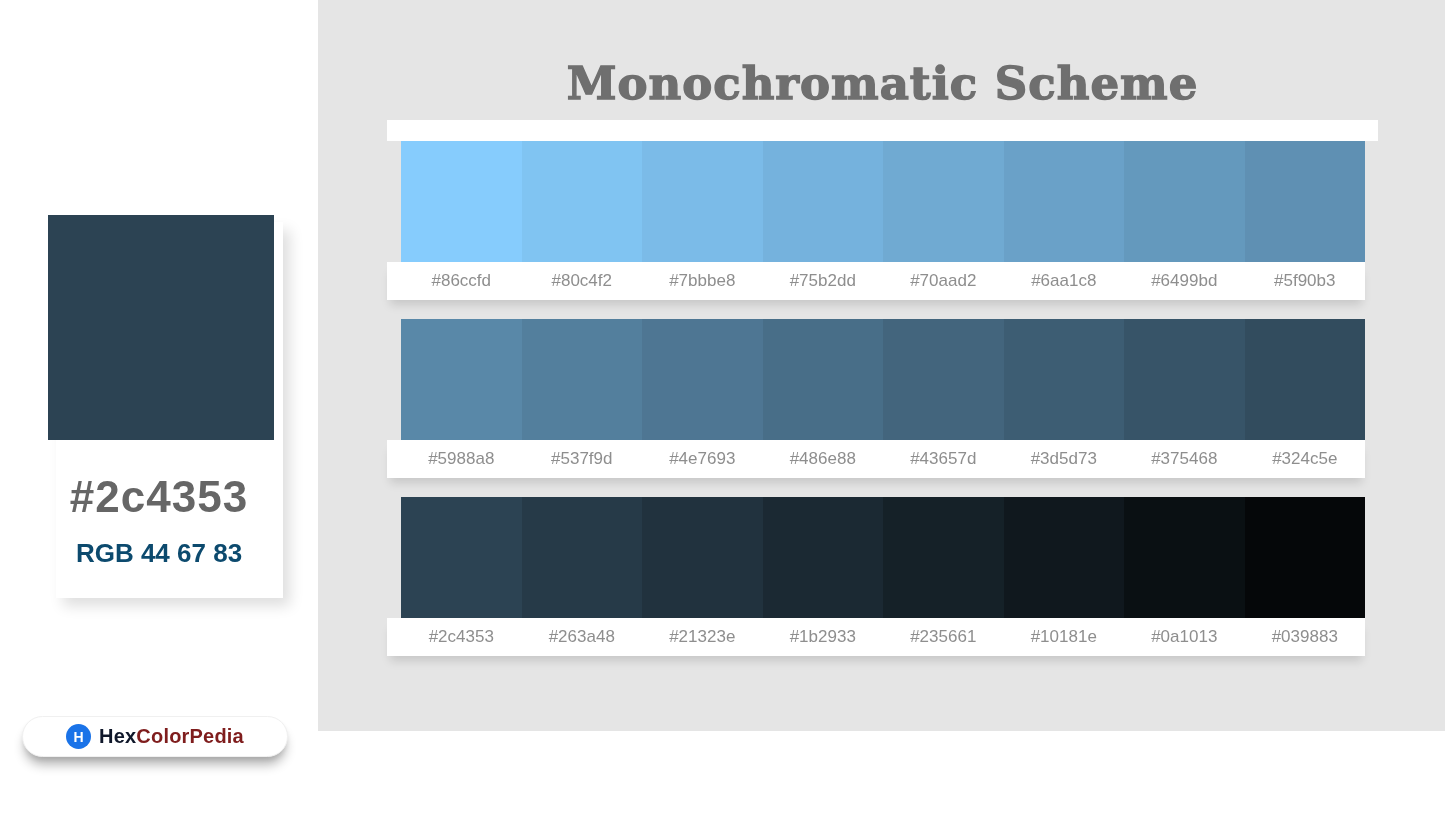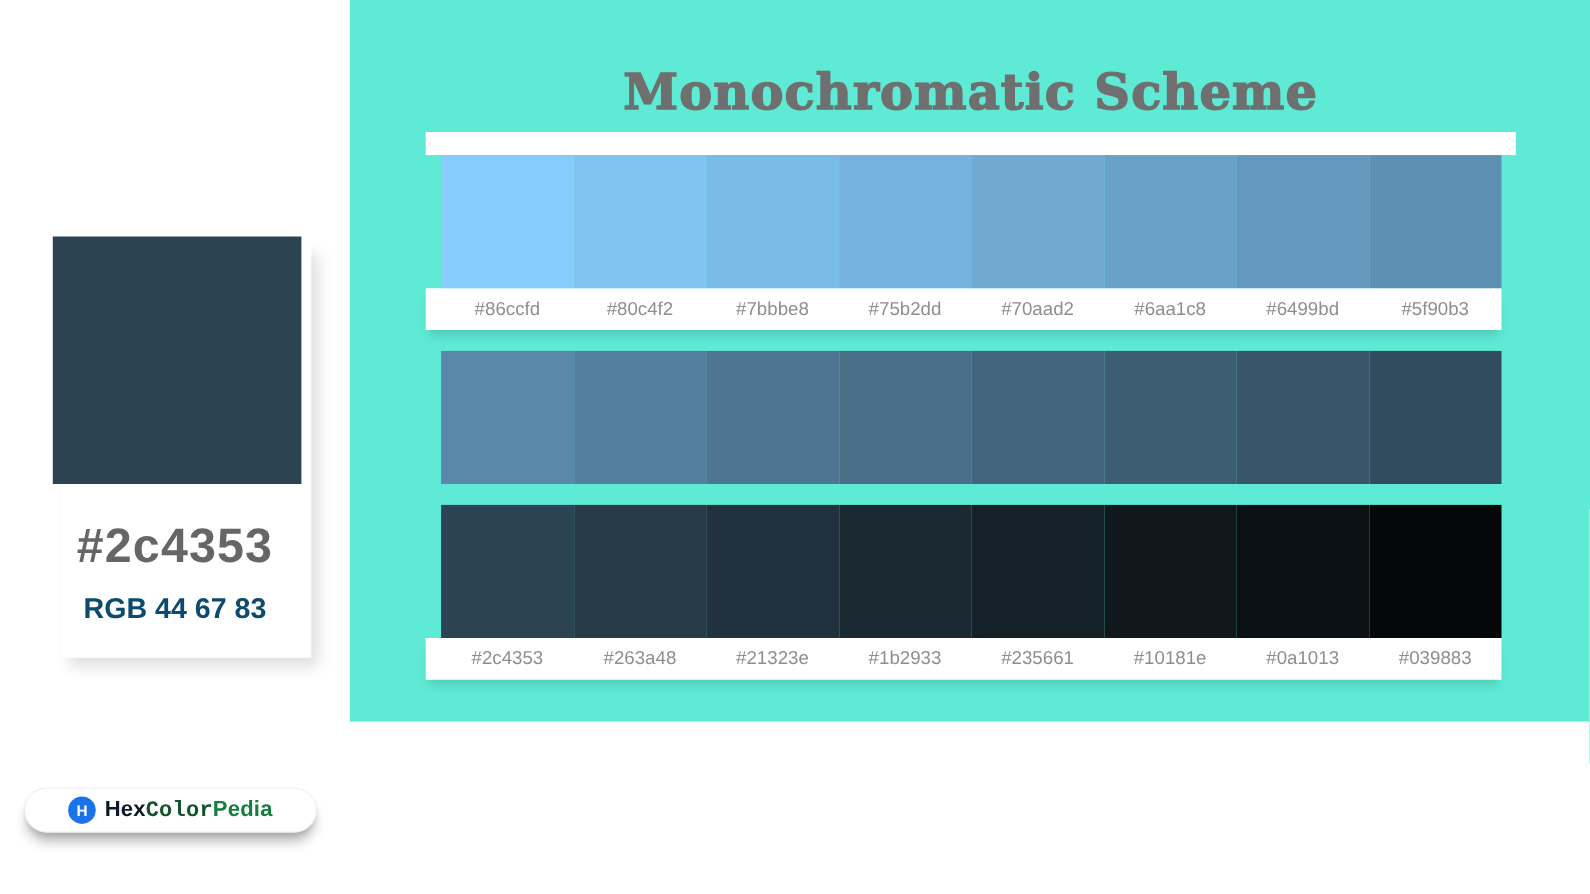--- a/index.html
+++ b/index.html
@@ -17,21 +17,21 @@
                font-size:26px; font-weight:bold; color:#0c4a6e; }
   .logo-pill { position:absolute; left:22px; top:716px; width:266px; height:41px;
                background:#ffffff; border:1px solid #f0f0f0; border-radius:21px;
                box-shadow:0 3px 4px rgba(0,0,0,0.06), 0 10px 12px -3px rgba(0,0,0,0.32);
                display:flex; align-items:center; justify-content:center; gap:8px; cursor:pointer; }
   .logo-circle { width:25px; height:25px; border-radius:50%; color:#ffffff;
                  font-size:14px; font-weight:bold; display:flex; align-items:center; justify-content:center; }
   .logo-text { font-size:20px; font-weight:bold; letter-spacing:0.2px; }
 
   
-  .right-panel { position:absolute; left:318px; top:0; width:1127px; height:656px; background:#5eead4; }
+  .right-panel { position:absolute; left:318px; top:0; width:1127px; height:731px; background:#e5e5e5; }
   .scheme-title { position:absolute; top:57px; left:69px; width:991px; text-align:center;
                   font-family:"DejaVu Serif", serif; font-weight:bold; font-size:45px;
                   color:#6f6f6f; -webkit-text-stroke:1.4px #6f6f6f; letter-spacing:1px; }
   .scheme-card { position:absolute; left:69px; top:120px; width:991px; }
   .top-strip { height:21px; width:100%; background:#ffffff; }
   .srow + .srow { margin-top:19px; }
   .swatches { display:flex; height:121px; margin-left:14px; margin-right:13px; }
   .swatch { flex:1; }
   .labels { display:flex; height:38px; background:#ffffff; margin-right:13px; padding-left:14px;
             box-shadow:0 8px 9px -3px rgba(0,0,0,0.13); }
@@ -41,21 +41,21 @@
 </head>
 <body>
 
 <div class="left-panel">
   <div class="info-card"></div>
   <div class="main-swatch" style="background: rgb(44, 67, 83);"></div>
   <div class="hex-title">#2c4353</div>
   <div class="rgb-text">RGB 44 67 83</div>
   <div class="logo-pill">
     <span class="logo-circle" style="background: rgb(26, 115, 232);">H</span>
-    <span class="logo-text"><span style="color: #0f172a;">Hex</span><span style="color: #14532d; font-family: Liberation Mono, monospace;">Color</span><span style="color: #15803d;">Pedia</span></span>
+    <span class="logo-text"><span style="color: #0f172a;">Hex</span><span style="color: #7f1d1d;">Color</span><span style="color: #7f1d1d;">Pedia</span></span>
   </div>
 </div>
 
 <div class="right-panel">
   <h1 class="scheme-title">Monochromatic Scheme</h1>
   <div class="scheme-card">
     <div class="top-strip"></div>
     <div id="rows">
         <div class="srow">
           <div class="swatches">
@@ -83,20 +83,30 @@
           <div class="swatches">
             <div class="swatch" style="background: rgb(89, 136, 168);"></div>
             <div class="swatch" style="background: rgb(83, 127, 157);"></div>
             <div class="swatch" style="background: rgb(78, 118, 147);"></div>
             <div class="swatch" style="background: rgb(72, 110, 136);"></div>
             <div class="swatch" style="background: rgb(67, 101, 125);"></div>
             <div class="swatch" style="background: rgb(61, 93, 115);"></div>
             <div class="swatch" style="background: rgb(55, 84, 104);"></div>
             <div class="swatch" style="background: rgb(50, 76, 94);"></div>
           </div>
+          <div class="labels">
+            <div class="hexlabel">#5988a8</div>
+            <div class="hexlabel">#537f9d</div>
+            <div class="hexlabel">#4e7693</div>
+            <div class="hexlabel">#486e88</div>
+            <div class="hexlabel">#43657d</div>
+            <div class="hexlabel">#3d5d73</div>
+            <div class="hexlabel">#375468</div>
+            <div class="hexlabel">#324c5e</div>
+          </div>
         </div>
         <div class="srow">
           <div class="swatches">
             <div class="swatch" style="background: rgb(44, 67, 83);"></div>
             <div class="swatch" style="background: rgb(38, 58, 72);"></div>
             <div class="swatch" style="background: rgb(33, 50, 62);"></div>
             <div class="swatch" style="background: rgb(27, 41, 51);"></div>
             <div class="swatch" style="background: rgb(21, 33, 40);"></div>
             <div class="swatch" style="background: rgb(16, 24, 30);"></div>
             <div class="swatch" style="background: rgb(10, 16, 19);"></div>

